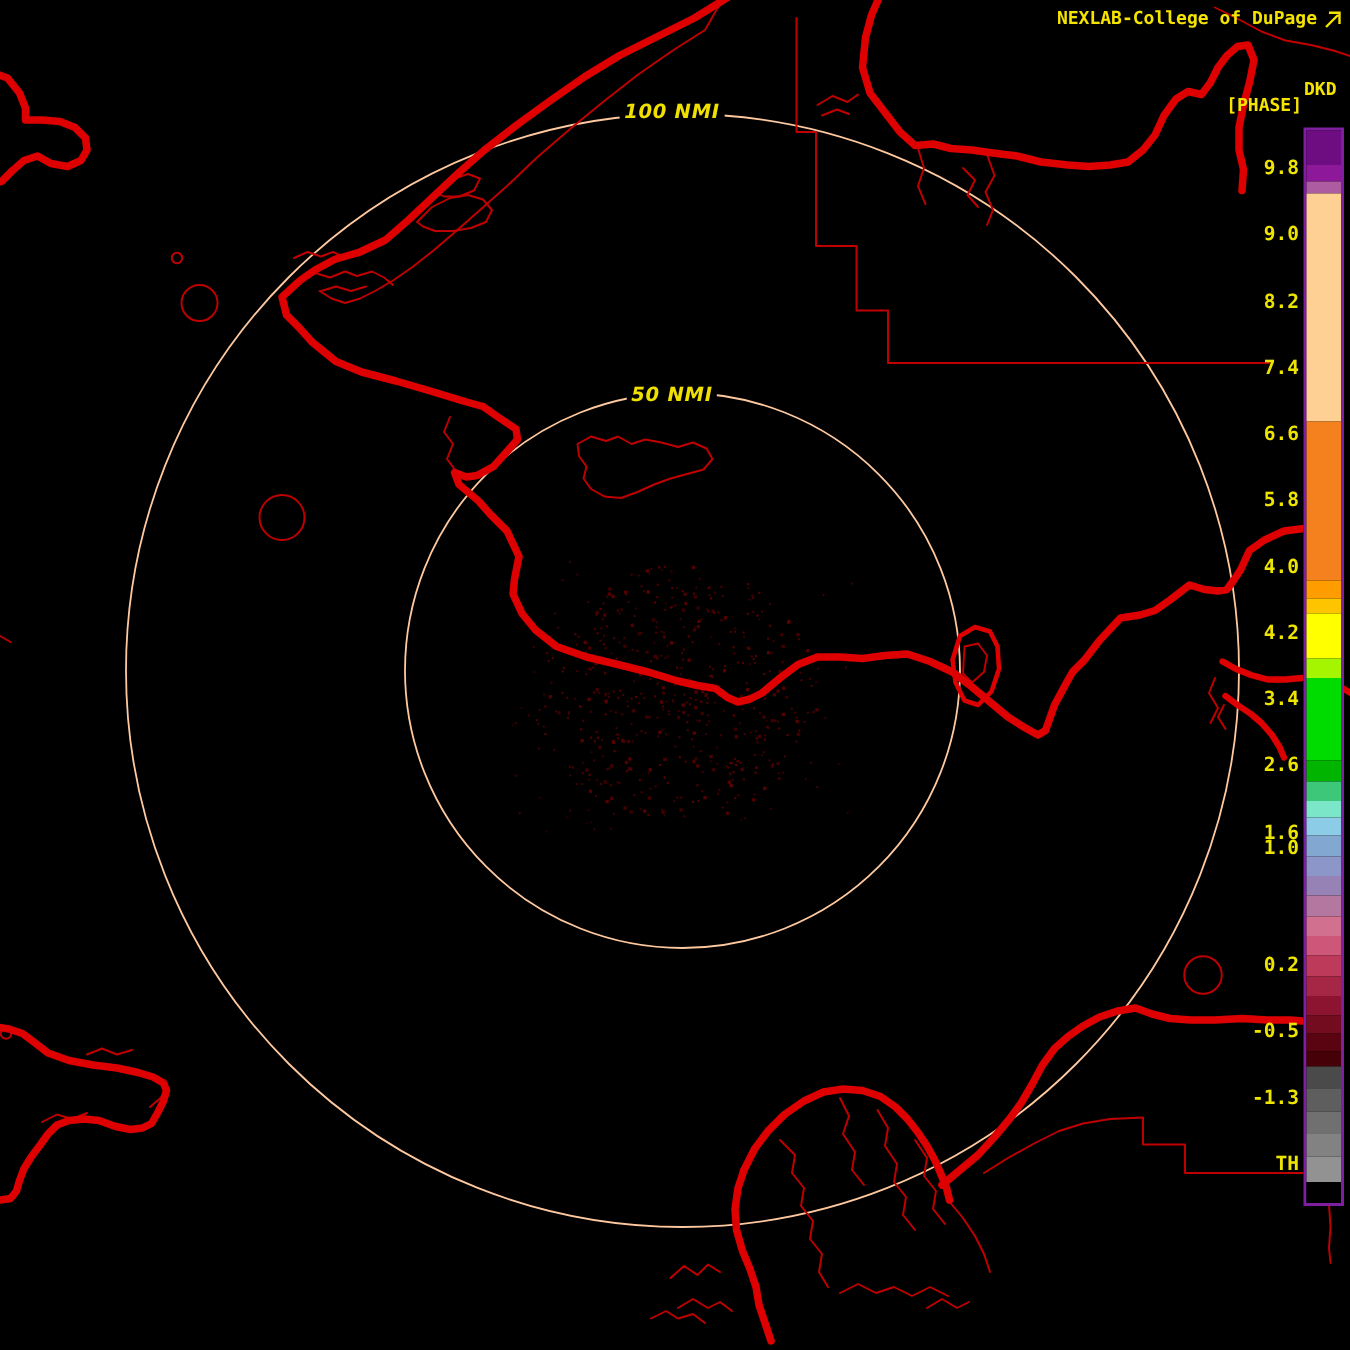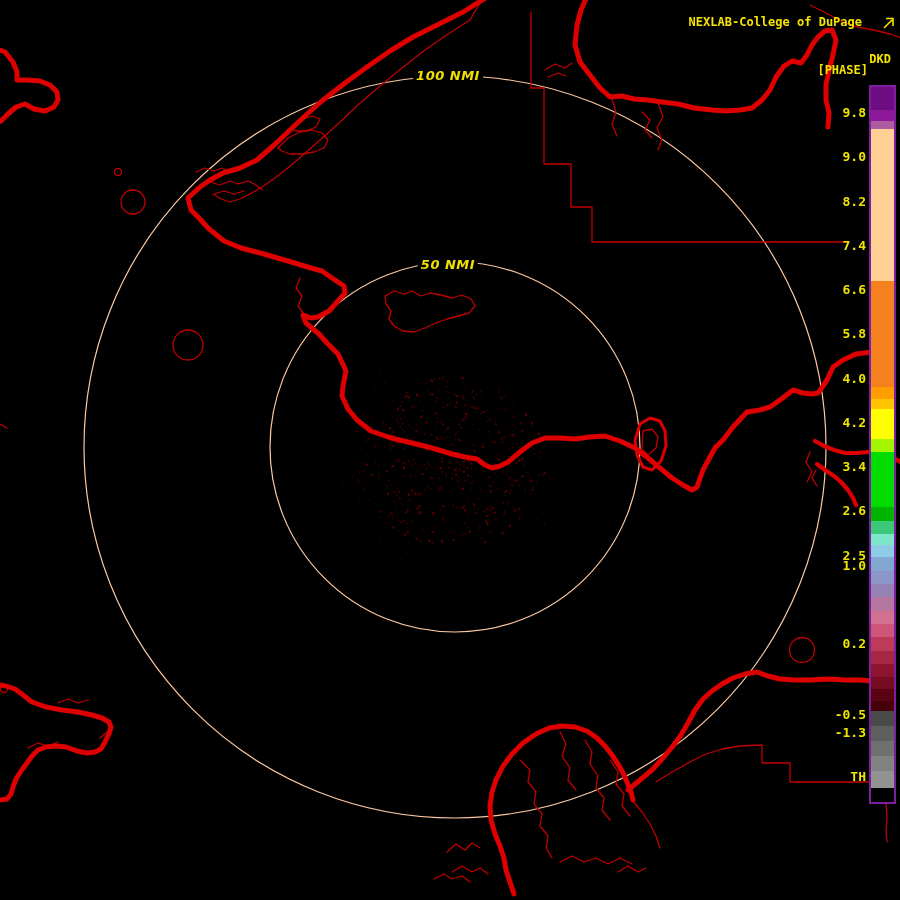--- a/index.html
+++ b/index.html
@@ -7,21 +7,21 @@
   body{width:900px;height:900px;overflow:hidden}
   .screen{position:relative;width:900px;height:900px;background:var(--background,#000);
           font-family:"DejaVu Sans Mono",monospace;overflow:hidden}
   svg.map{position:absolute;left:0;top:0;width:900px;height:900px}
   .rings circle{fill:none;stroke:var(--ring);stroke-width:1.2}
   .thin path{fill:none;stroke:var(--map-thin);stroke-width:1.3;stroke-linecap:round;stroke-linejoin:round}
   .thin circle{fill:none;stroke:var(--map-thin);stroke-width:1.3}
   .thick path{fill:none;stroke:var(--map-thick);stroke-width:5;stroke-linecap:round;stroke-linejoin:round}
   .thick path.w3{stroke-width:3}
   .thick path.w4{stroke-width:4.2}
-  .hdr{position:absolute;top:15px;right:5px;display:flex;align-items:center;gap:20px;
+  .hdr{position:absolute;top:5px;right:5px;display:flex;align-items:center;gap:4px;
        color:var(--header-text);font-size:12px;font-weight:bold;white-space:nowrap}
   .hdr svg{display:block}
   .prod-id{position:absolute;top:52px;right:9px;color:var(--header-text);font-size:12px;font-weight:bold}
   .prod-units{position:absolute;top:63px;right:32px;color:var(--header-text);font-size:12px;font-weight:bold}
   .ring-label{position:absolute;transform:translate(-50%,-50%);background:#000;color:var(--ring-label);
        font-family:"DejaVu Sans",sans-serif;font-style:italic;font-weight:bold;font-size:13px;
        padding:0 3px;letter-spacing:.5px;white-space:nowrap}
   .colorbar{position:absolute;left:869px;top:85px;width:27px;height:719px;
        border:2px solid var(--colorbar-border);background:#000;display:flex;flex-direction:column}
   .colorbar div{width:100%}
@@ -723,21 +723,21 @@
       <div class="cb-tick" style="top: 105px; text-align: right;">9.8</div>
       <div class="cb-tick" style="top: 149.267px;">9.0</div>
       <div class="cb-tick" style="top: 193.534px;">8.2</div>
       <div class="cb-tick" style="top: 237.801px;">7.4</div>
       <div class="cb-tick" style="top: 282.068px;">6.6</div>
       <div class="cb-tick" style="top: 326.335px;">5.8</div>
       <div class="cb-tick" style="top: 370.602px;">4.0</div>
       <div class="cb-tick" style="top: 414.869px;">4.2</div>
       <div class="cb-tick" style="top: 459.136px; margin-left: 28px;">3.4</div>
       <div class="cb-tick" style="top: 503.403px;">2.6</div>
-      <div class="cb-tick" style="top: 547.67px;">2.5</div>
+      <div class="cb-tick" style="top: 547.67px;">1.6</div>
       <div class="cb-tick" style="top: 558px;">1.0</div>
       <div class="cb-tick" style="top: 636.204px;">0.2</div>
-      <div class="cb-tick" style="top: 680.471px; margin-top: 27px;">-0.5</div>
+      <div class="cb-tick" style="top: 680.471px;">-0.5</div>
       <div class="cb-tick" style="top: 724.738px;">-1.3</div>
       <div class="cb-tick" style="top: 769.005px;">TH</div>
     </div>
 
 </div>
 
 </body></html>

